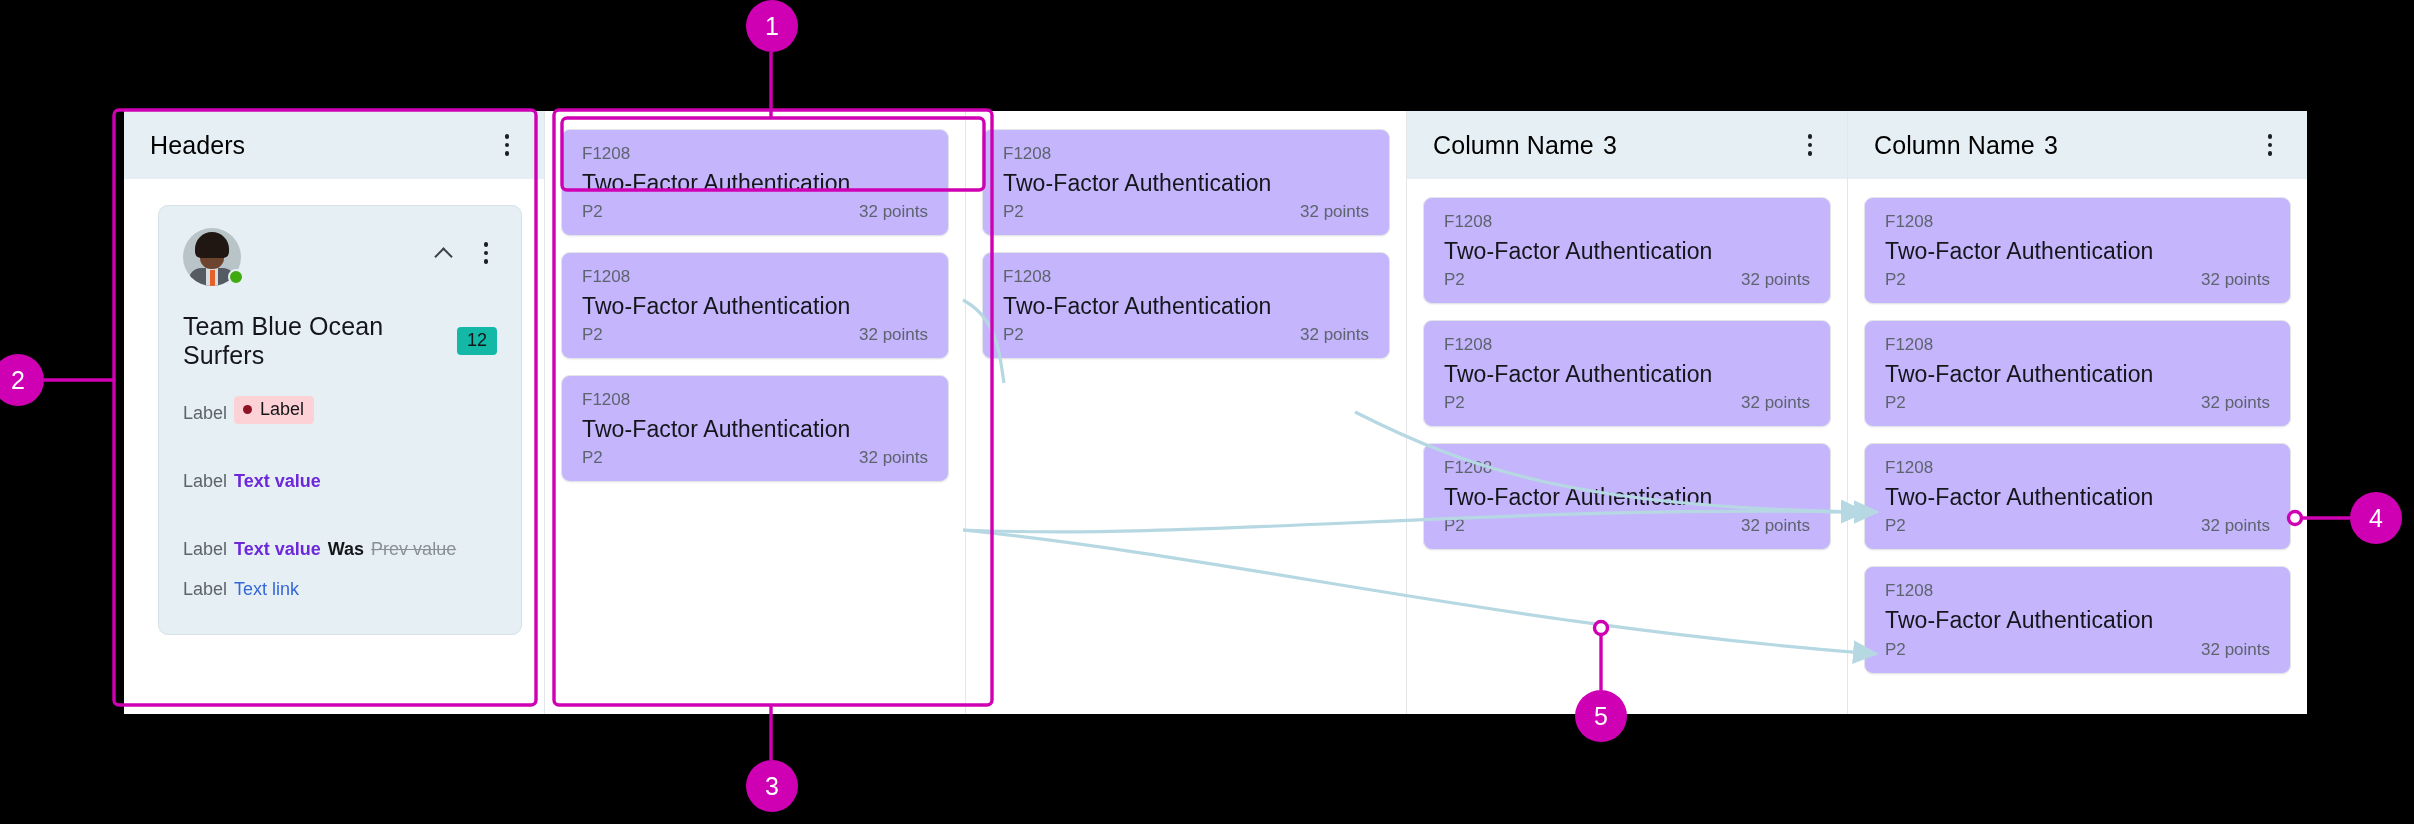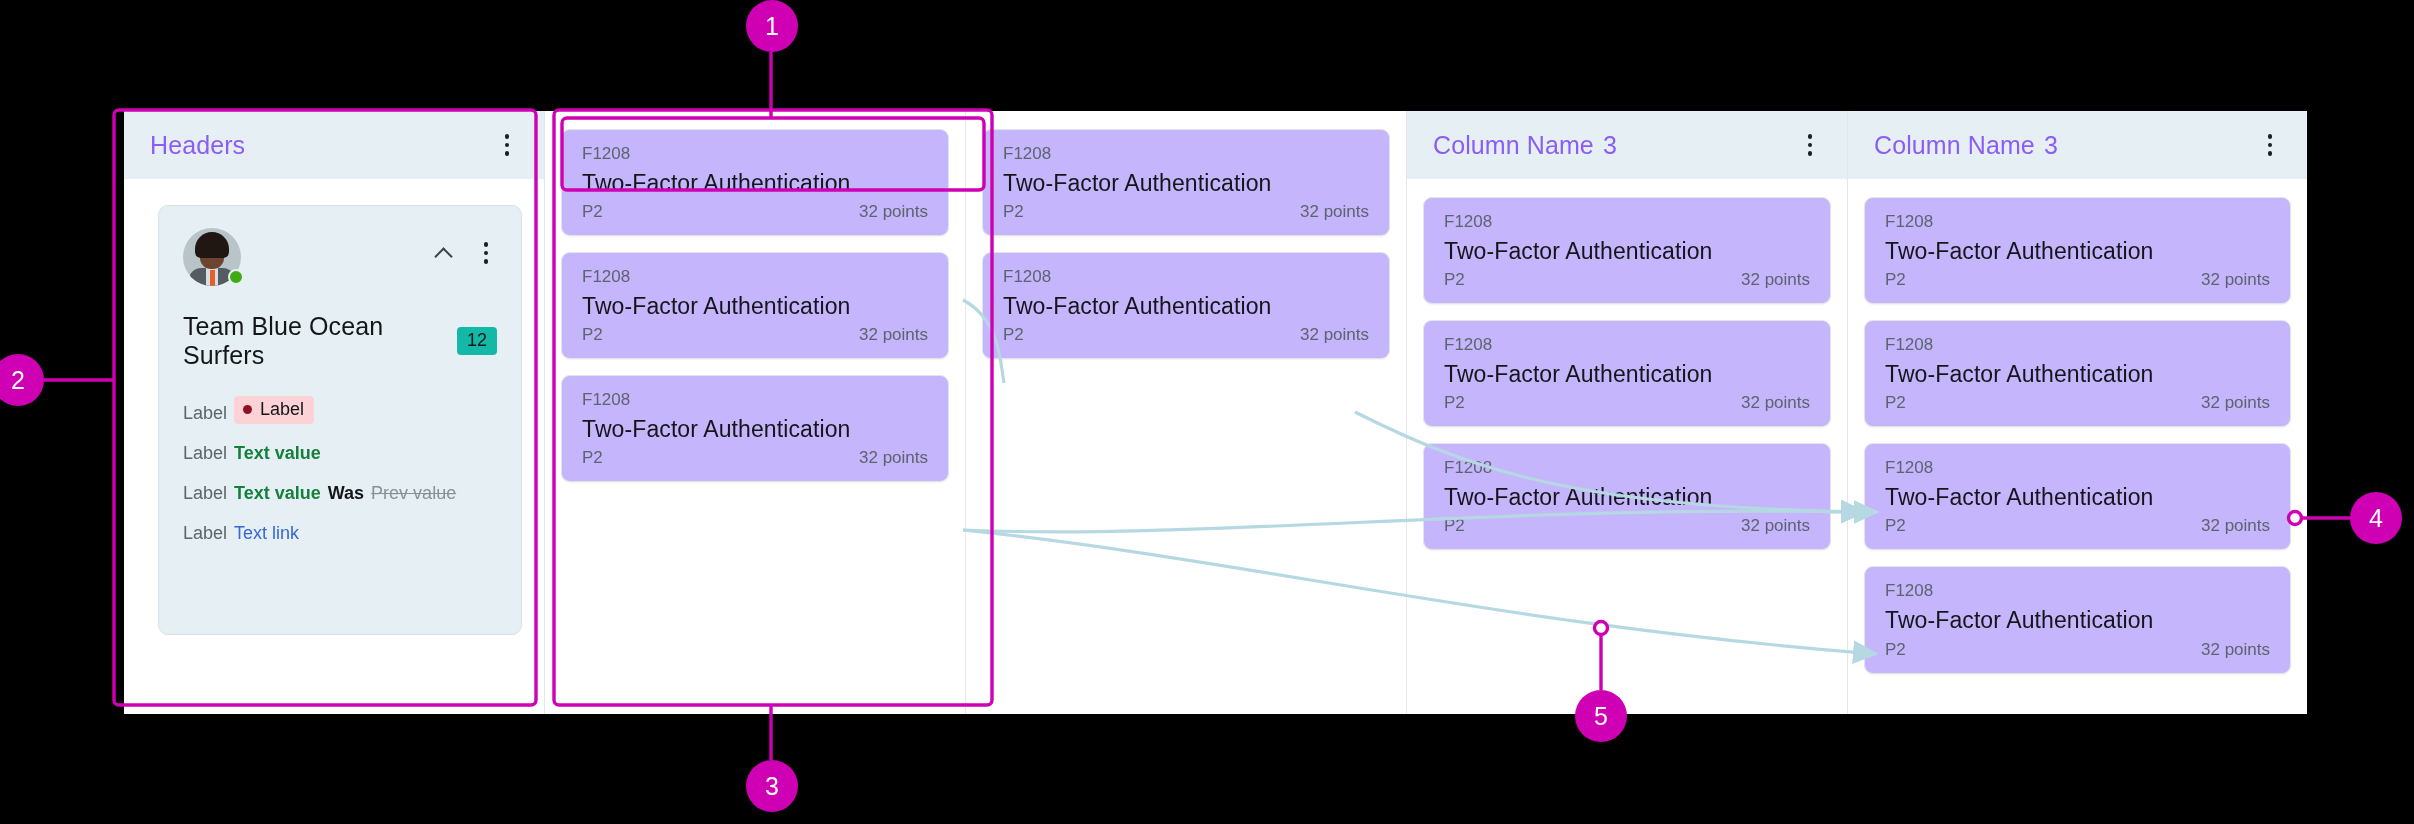--- a/index.html
+++ b/index.html
@@ -27,21 +27,21 @@
   .col-divider { width: 1px; flex: 0 0 1px; background: #e4e7ea; margin-top: 0; }
 
   .col-header {
     height: 68px;
     background: #e6f0f4;
     display: flex; align-items: center;
     padding: 0 26px 0 26px;
     position: relative;
   }
   .col-header-title {
-    font-size: 25px; color: #8b5cf6; font-weight: 400;
+    font-size: 25px; color: #000000; font-weight: 400;
     letter-spacing: .1px; white-space: nowrap;
   }
   .col-header-title .num { margin-left: 9px; }
   .kebab {
     margin-left: auto;
     width: 22px; height: 26px;
     display: flex; flex-direction: column; align-items: center; justify-content: center; gap: 4px;
     cursor: pointer;
   }
   .kebab i { width: 4.5px; height: 4.5px; border-radius: 50%; background: #1c1f23; display: block; }
@@ -92,21 +92,21 @@
   .count-badge {
     margin-left: auto;
     background: #14b8a6; color: #14161a;
     font-size: 18px; border-radius: 4px;
     padding: 3px 10px 4px 10px; line-height: 1.15;
   }
 
   .label-rows { margin-top: 26px; display: flex; flex-direction: column; gap: 19px; }
   .label-row { display: flex; align-items: flex-end; gap: 7px; font-size: 18px; }
   .lbl-key { color: #5d646d; }
-  .lbl-val { color: #15803d; font-weight: 700; }
+  .lbl-val { color: #6d28d9; font-weight: 700; margin-top: 28px; }
   .lbl-chip {
     background: #fcd2d6; color: #14161a; font-weight: 400;
     border-radius: 4px; padding: 3px 10px 4px 9px;
     display: inline-flex; align-items: center; gap: 8px;
   }
   .lbl-chip .dot { width: 9px; height: 9px; border-radius: 50%; background: #8f1124; display:inline-block; }
   .lbl-was { color: #14161a; font-weight: 700; }
   .lbl-prev { color: #8a9097; text-decoration: line-through; }
   .lbl-link { color: #3567d6; }
 

